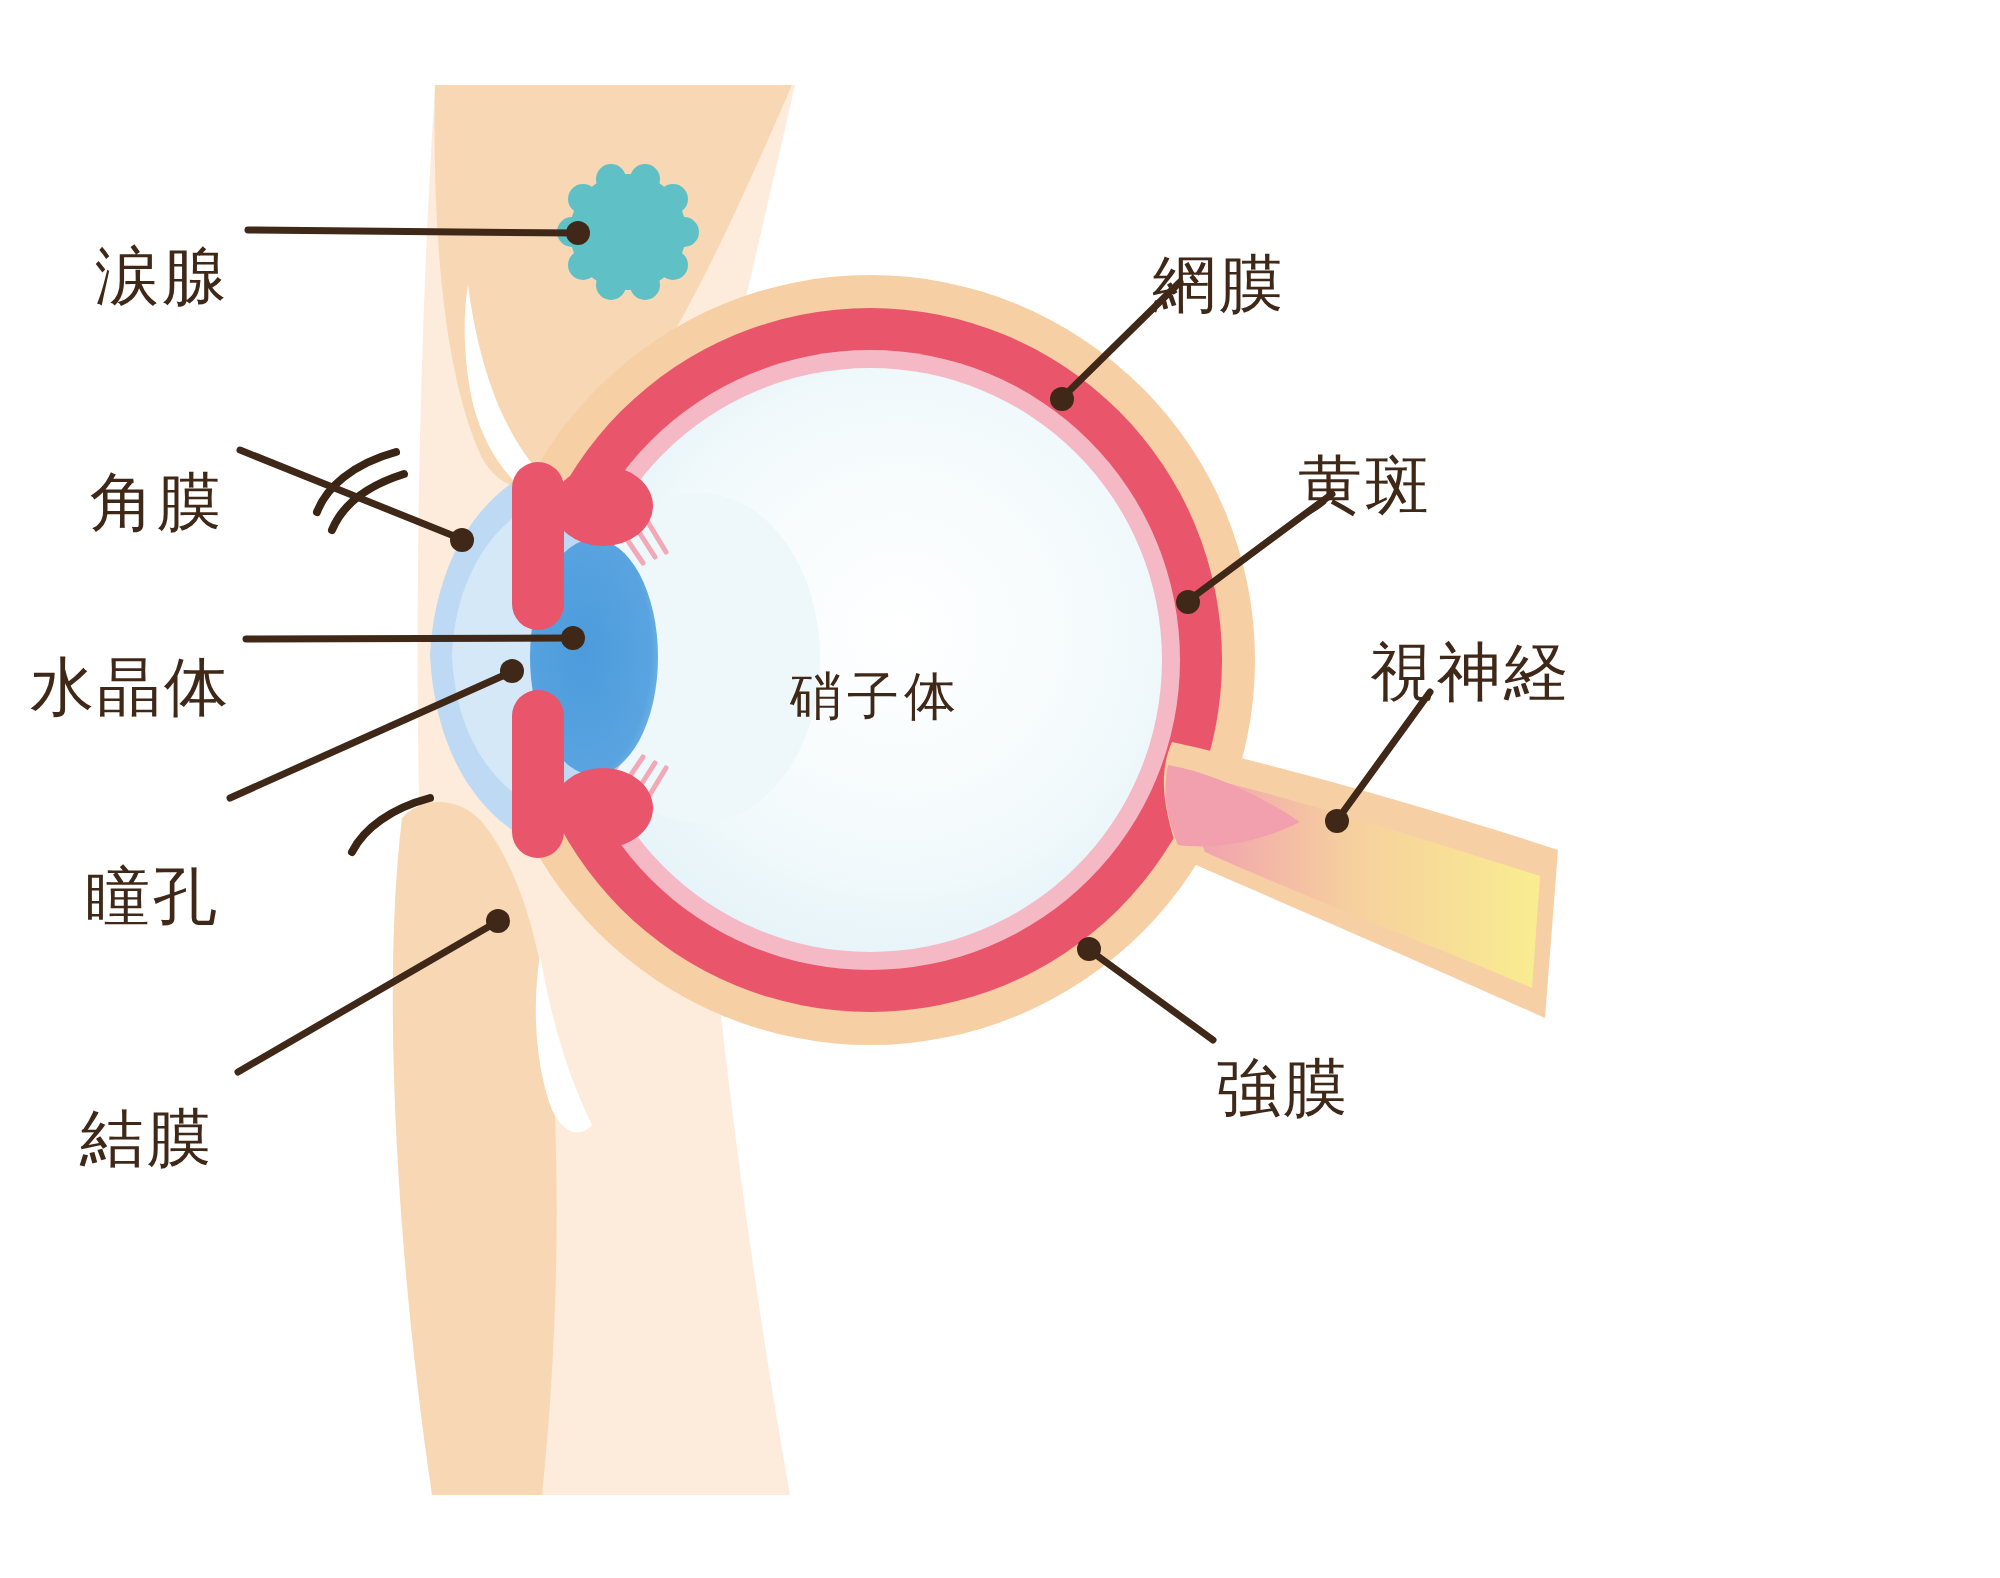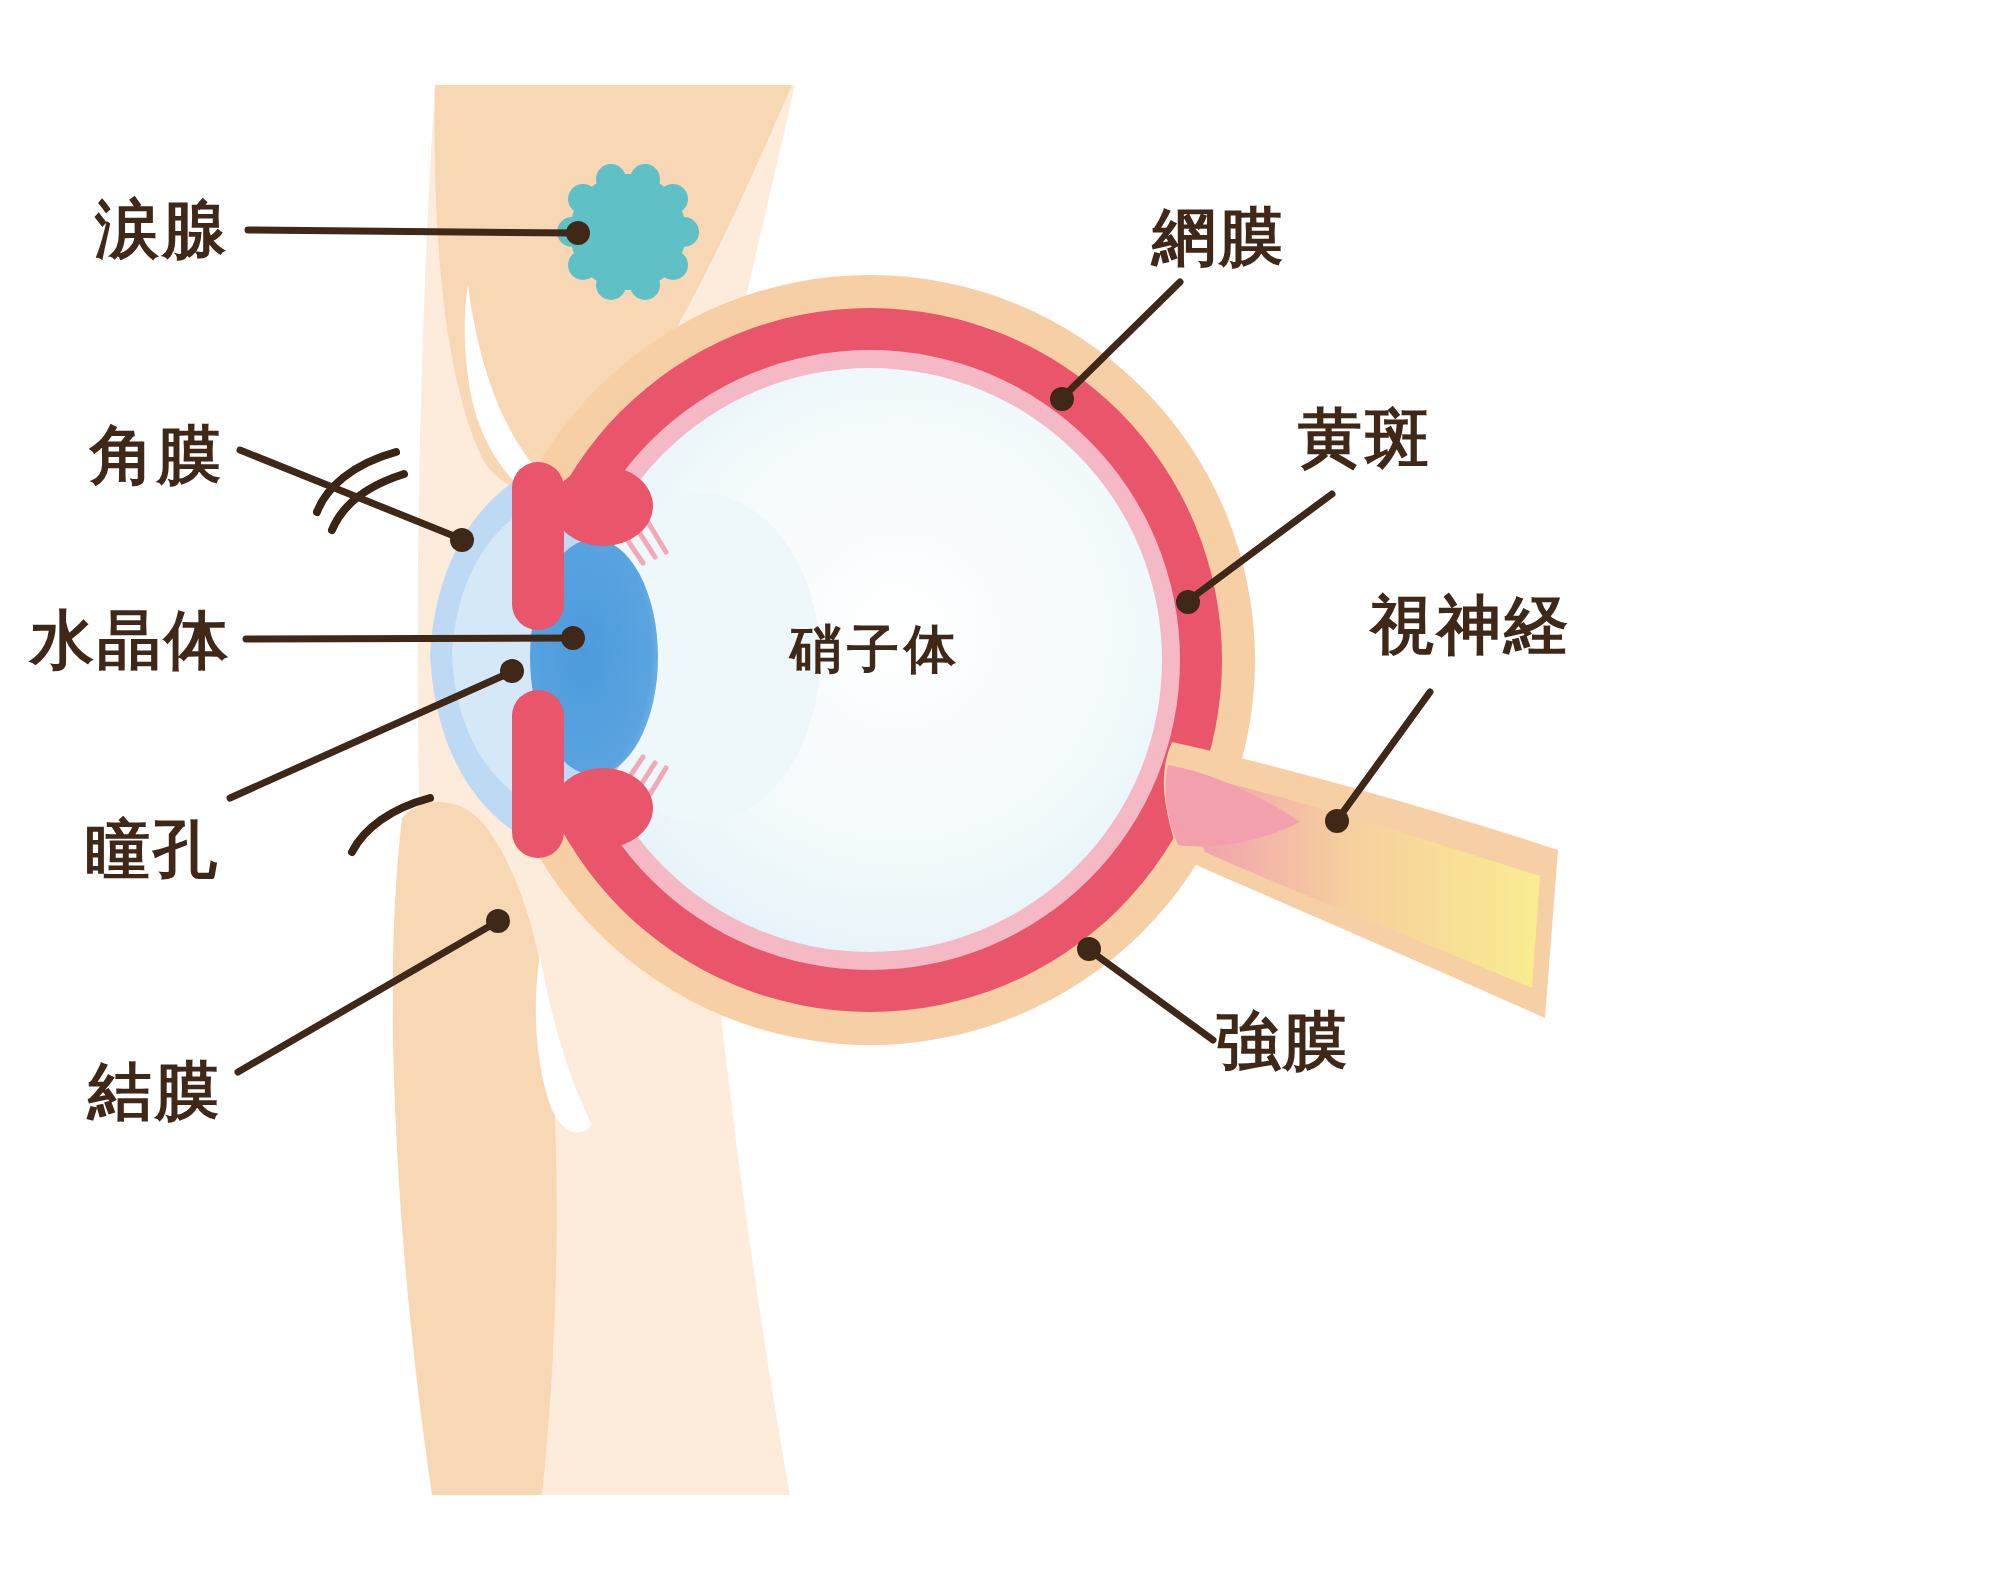--- a/index.html
+++ b/index.html
@@ -2,22 +2,22 @@
 <html><head>
 <meta charset="utf-8">
 <style>
   html,body{margin:0;padding:0;background:#ffffff;}
   .stage{
     position:relative;width:2000px;height:1578px;background:#ffffff;overflow:hidden;
     font-family:"DejaVu Sans","Liberation Sans",sans-serif;
   }
   .stage svg{position:absolute;left:0;top:0;}
   .label{
-    position:absolute;font-weight:bold;color:#3f2817;font-size:64px;
-    letter-spacing:3px;white-space:nowrap;line-height:1.05;
+    position:absolute;font-weight:normal;color:#3f2817;font-size:64px;
+    letter-spacing:3px;white-space:nowrap;line-height:1.05;margin-top:47px;
   }
   .label-center{font-size:52px;letter-spacing:5px;}
 </style>
 </head>
 <body>
 
 <div class="stage">
 
   <svg width="2000" height="1578" viewBox="0 0 2000 1578">
     <defs>
@@ -131,20 +131,20 @@
       <circle cx="512" cy="671" r="12"></circle>
       <circle cx="498" cy="921" r="12"></circle>
       <circle cx="1089" cy="949" r="12"></circle>
     </g>
   </svg>
 
   <div class="label" style="left:95px;top:196px">涙腺</div>
   <div class="label" style="left:90px;top:422px">角膜</div>
   <div class="label" style="left:30px;top:607px">水晶体</div>
   <div class="label" style="left:86px;top:816px">瞳孔</div>
-  <div class="label" style="left:88px;top:1058px">結膜</div>
+  <div class="label" style="left:80px;top:1058px">結膜</div>
   <div class="label" style="left:1152px;top:204px">網膜</div>
   <div class="label" style="left:1298px;top:405px">黄斑</div>
   <div class="label" style="left:1370px;top:592px">視神経</div>
   <div class="label" style="left:1216px;top:1008px">強膜</div>
   <div class="label label-center" style="left:790px;top:622px">硝子体</div>
 
 </div>
 
 </body></html>

